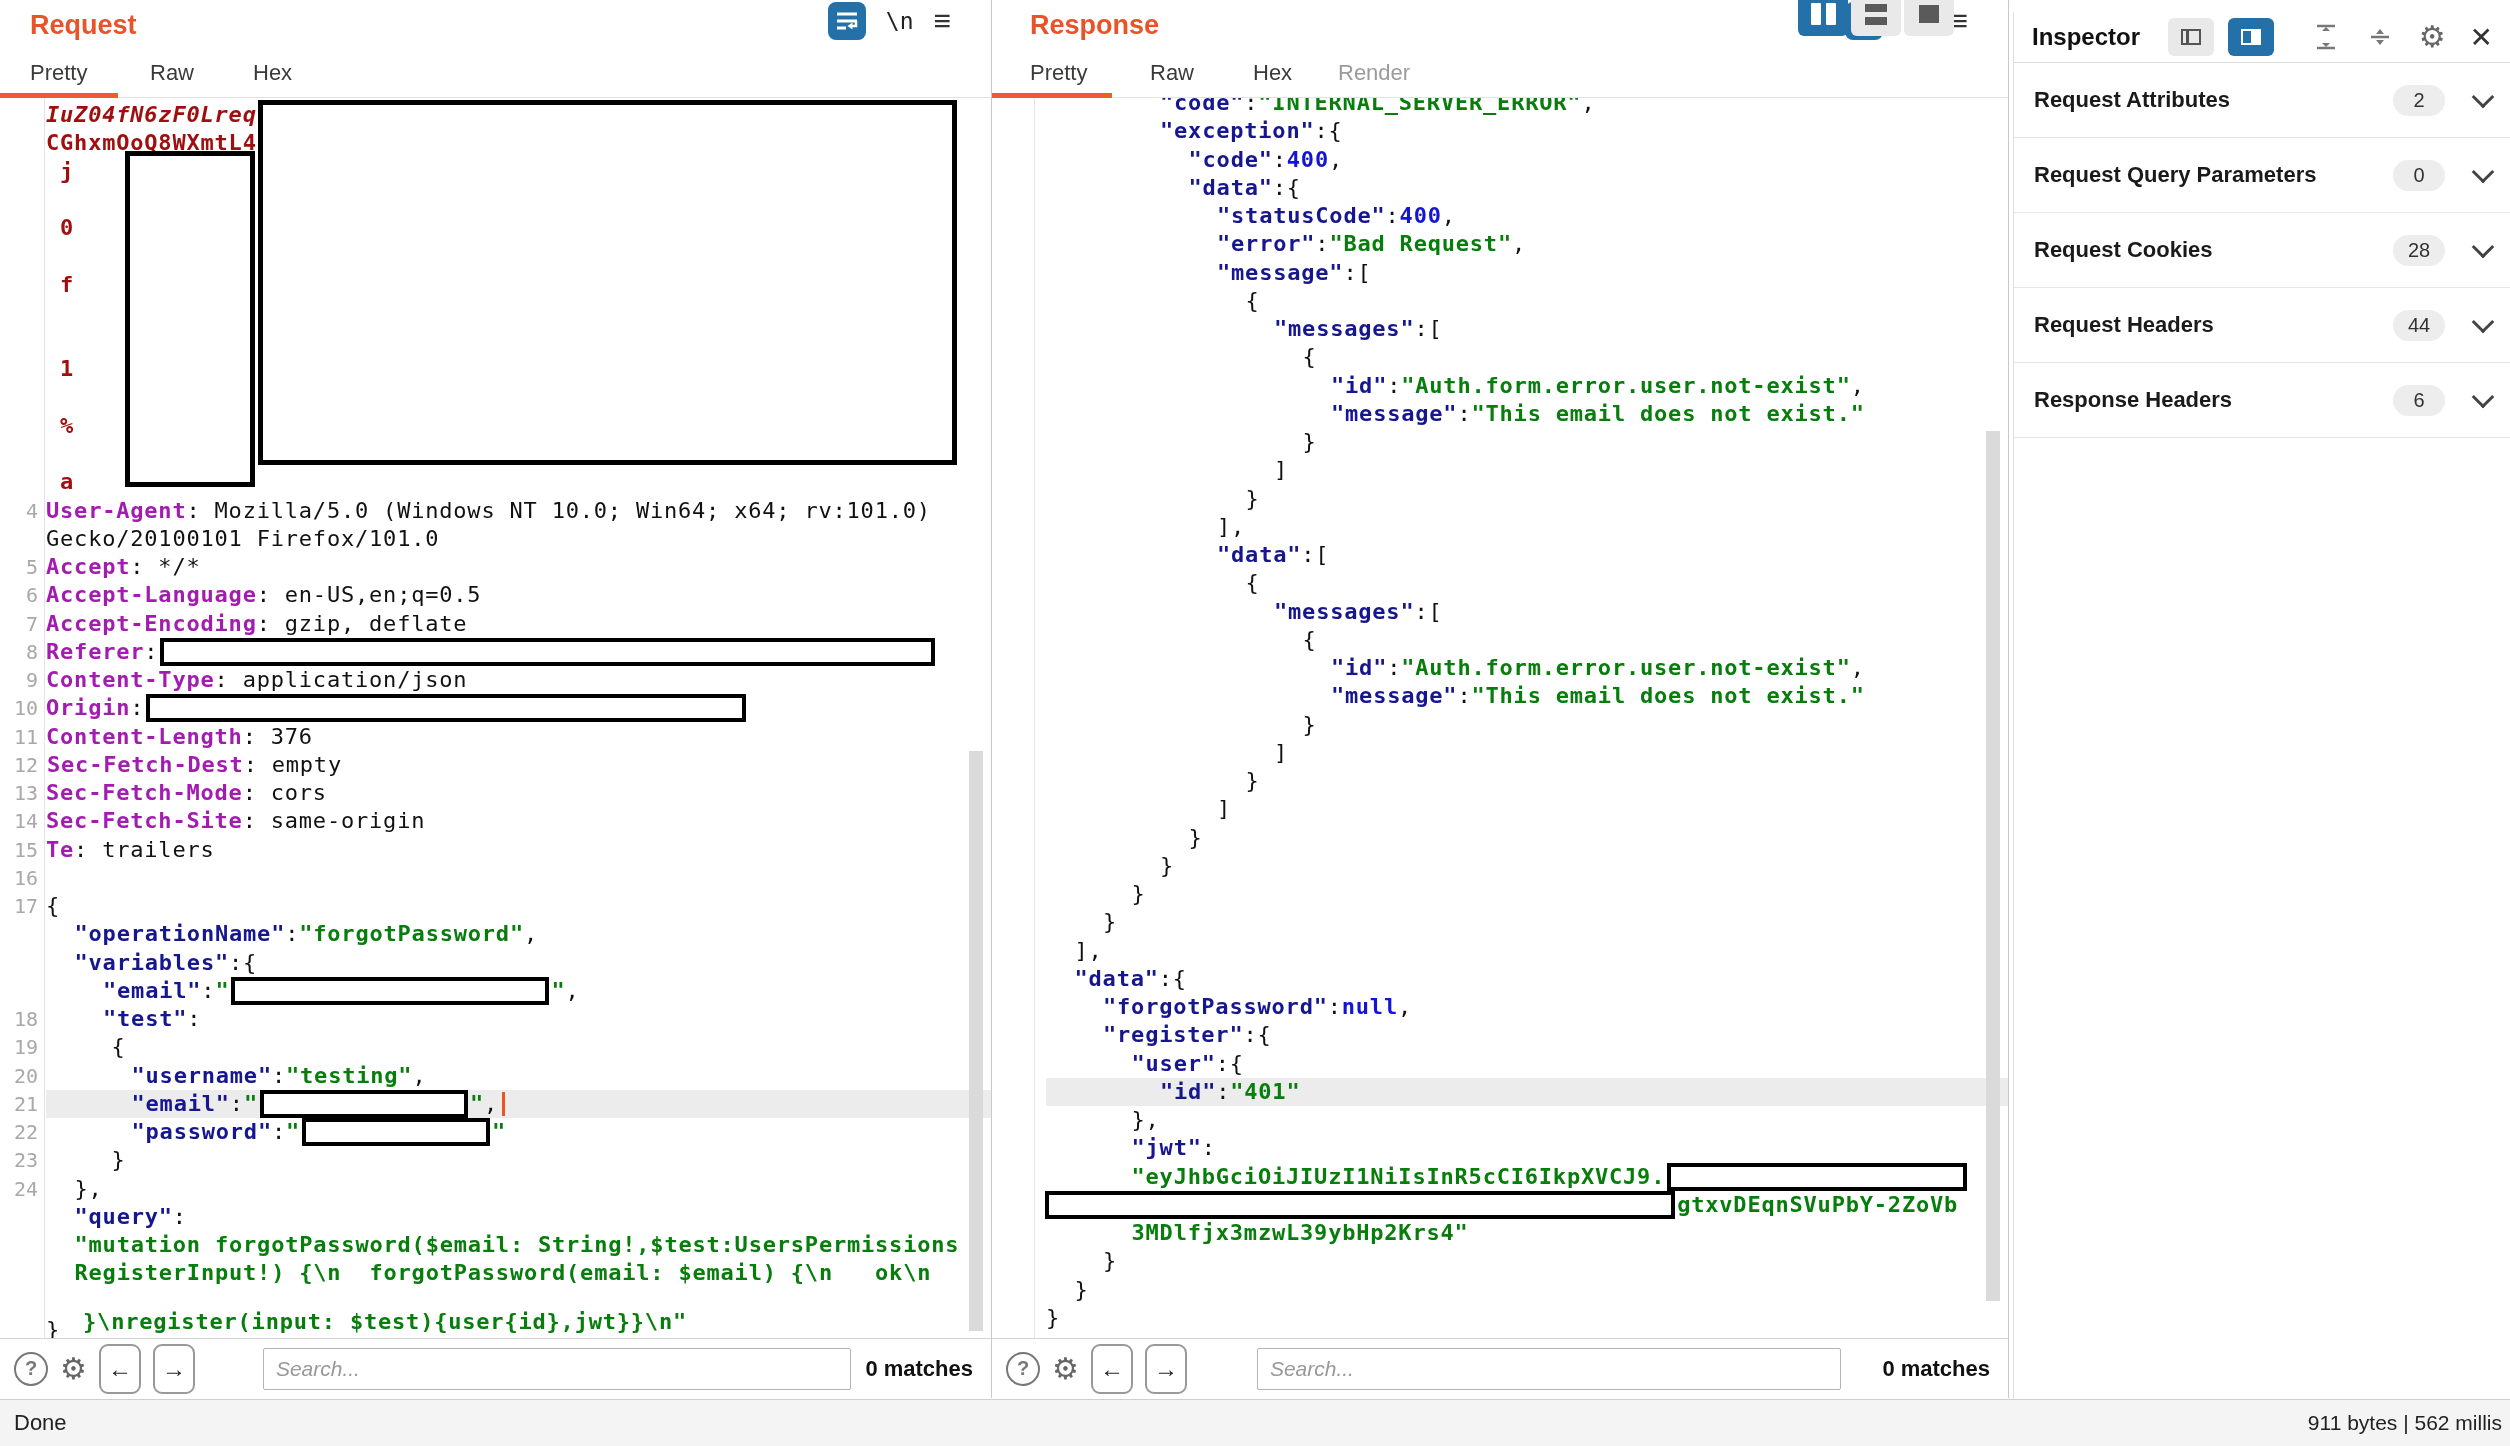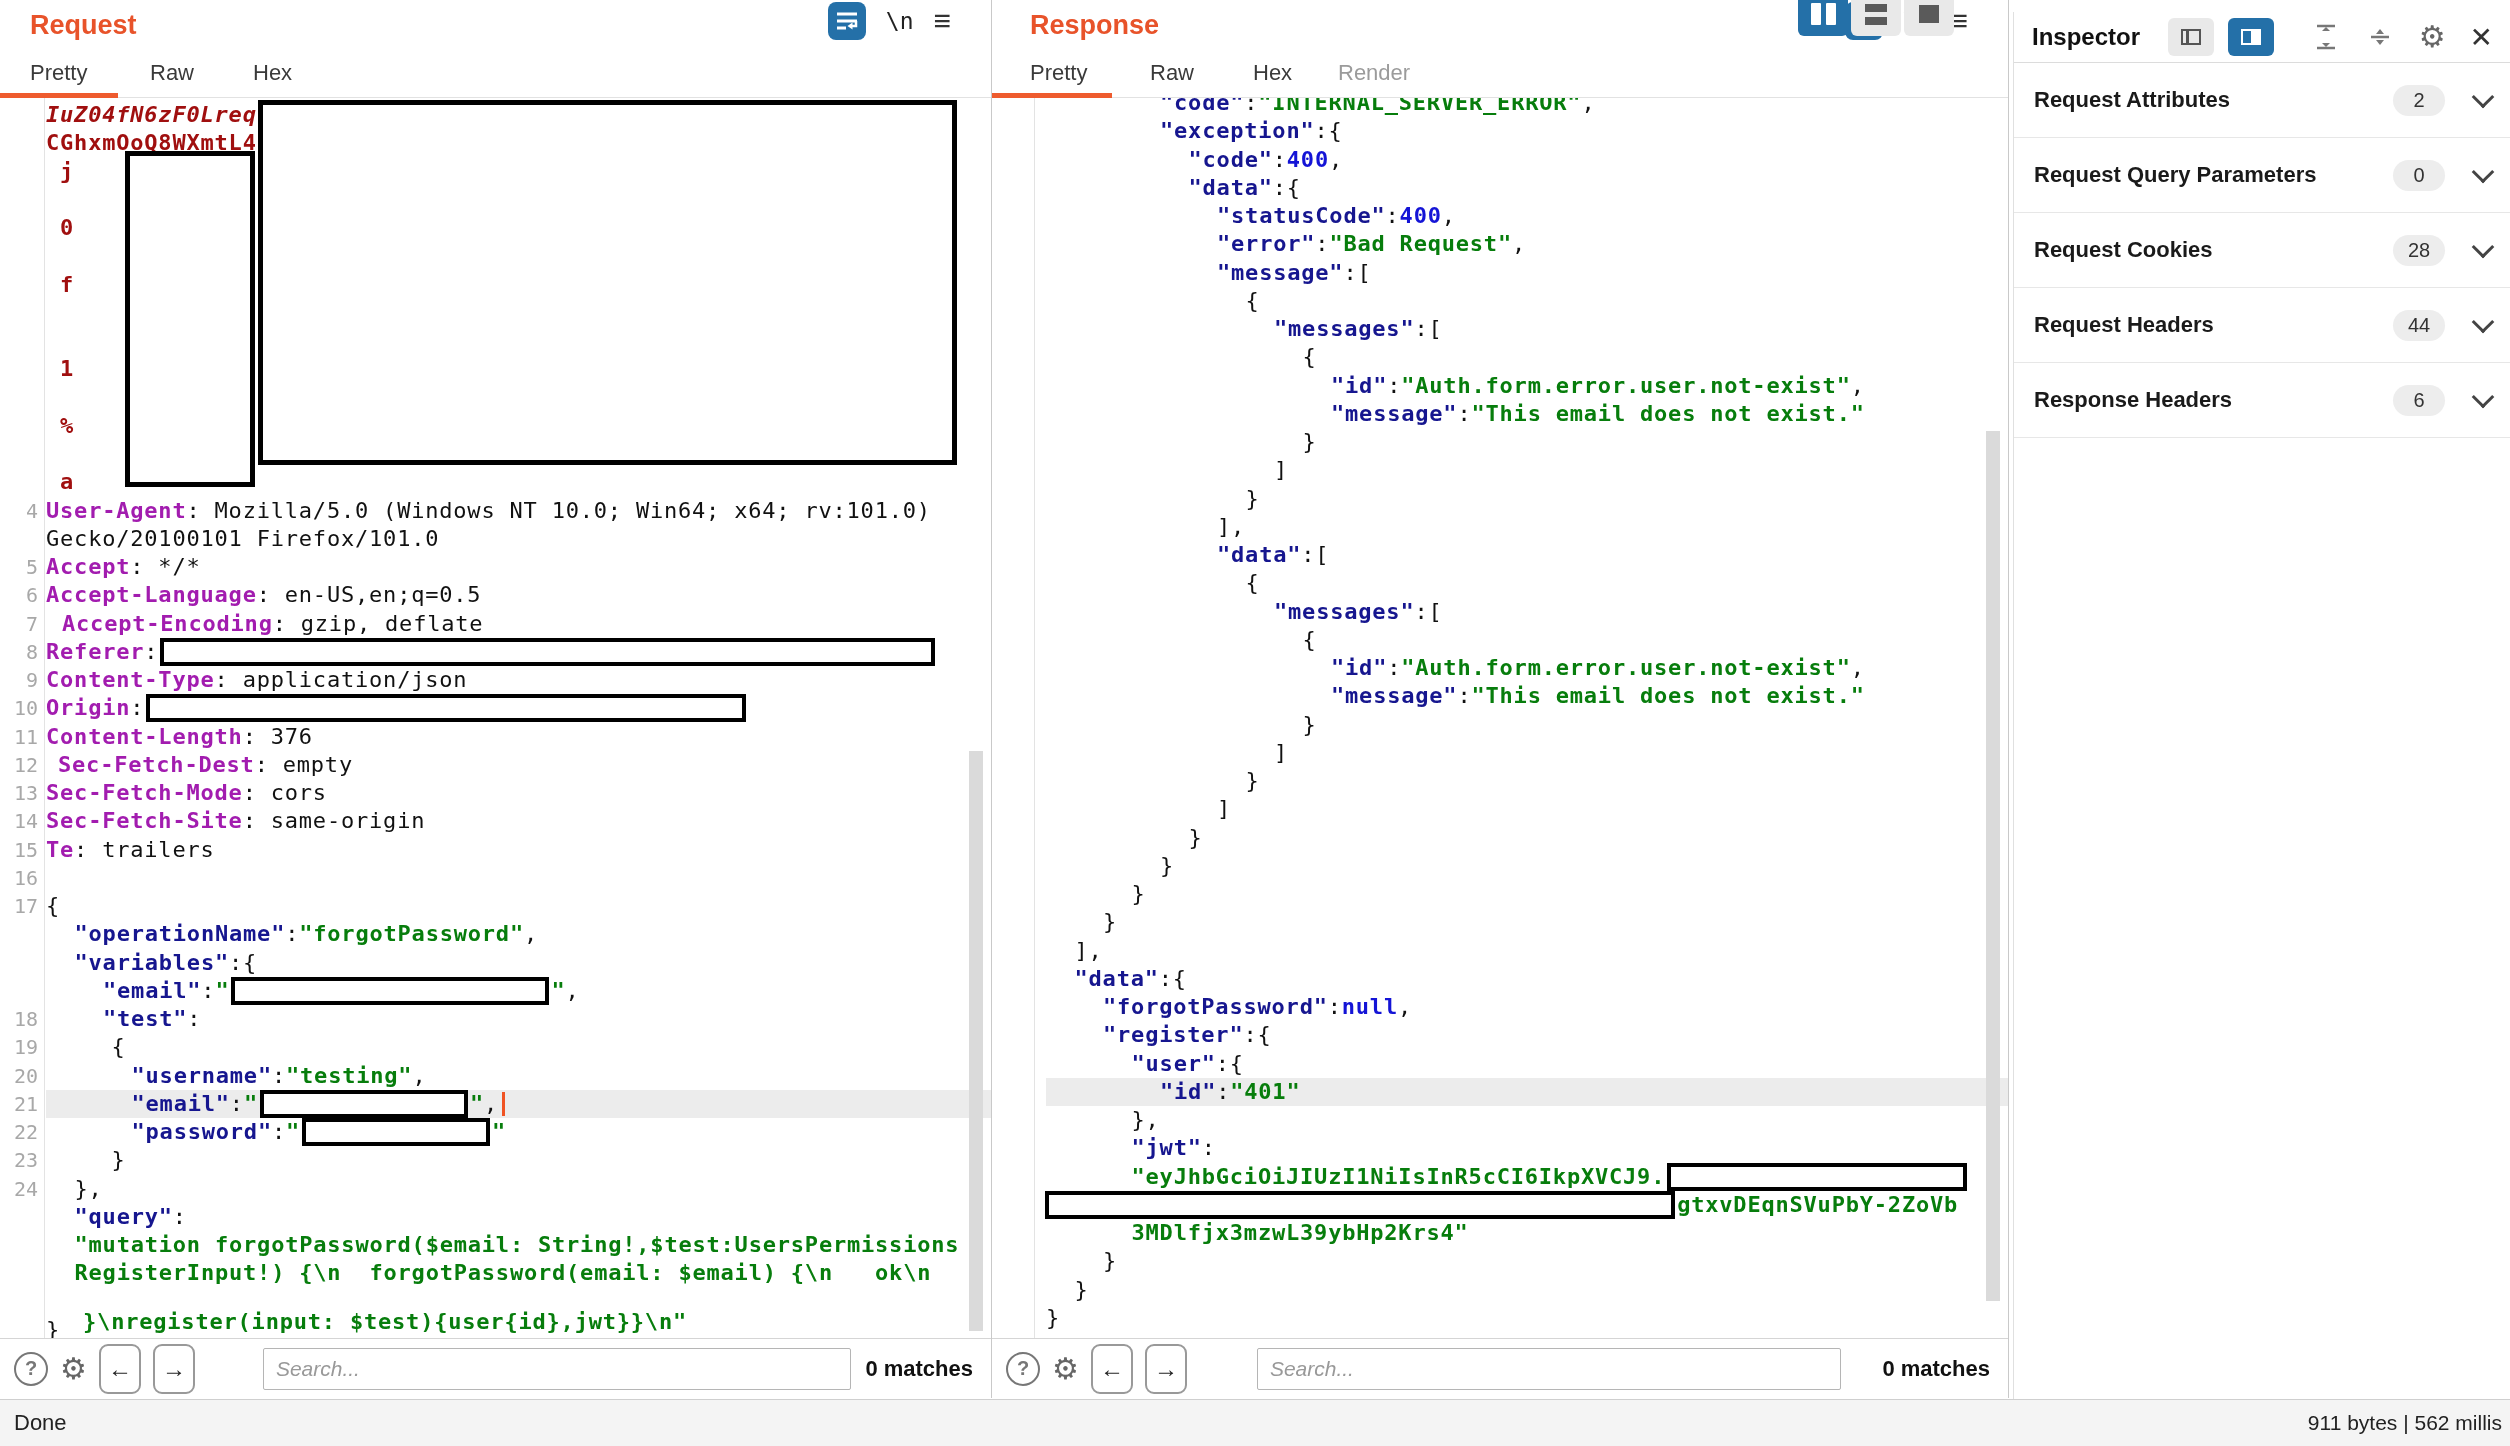--- a/index.html
+++ b/index.html
@@ -128,26 +128,26 @@
           <div class="crow"><span class="rc" style="margin-left: 0px;"></span></div>
           <div class="crow"><span class="rc" style="margin-left: 0px;"><span class="sg-r"> 1</span></span></div>
           <div class="crow"><span class="rc" style="margin-left: 0px;"></span></div>
           <div class="crow"><span class="rc" style="margin-left: 0px;"><span class="sg-r"> %</span></span></div>
           <div class="crow"><span class="rc" style="margin-left: 0px;"></span></div>
           <div class="crow"><span class="rc" style="margin-left: 0px;"><span class="sg-r"> a</span></span></div>
           <div class="crow"><span class="ln">4</span><span class="rc" style="margin-left: 0px;"><span class="sg-h">User-Agent</span><span class="sg-t">: Mozilla/5.0 (Windows NT 10.0; Win64; x64; rv:101.0)</span></span></div>
           <div class="crow"><span class="rc" style="margin-left: 0px;"><span class="sg-t">Gecko/20100101 Firefox/101.0</span></span></div>
           <div class="crow"><span class="ln">5</span><span class="rc" style="margin-left: 0px;"><span class="sg-h">Accept</span><span class="sg-t">: */*</span></span></div>
           <div class="crow"><span class="ln">6</span><span class="rc" style="margin-left: 0px;"><span class="sg-h">Accept-Language</span><span class="sg-t">: en-US,en;q=0.5</span></span></div>
-          <div class="crow"><span class="ln">7</span><span class="rc" style="margin-left: 16px;"><span class="sg-h">Accept-Encoding</span><span class="sg-t">: gzip, deflate</span></span></div>
+          <div class="crow"><span class="ln">7</span><span class="rc" style="margin-left: 0px;"><span class="sg-h">Accept-Encoding</span><span class="sg-t">: gzip, deflate</span></span></div>
           <div class="crow"><span class="ln">8</span><span class="rc" style="margin-left: 0px;"><span class="sg-h">Referer</span><span class="sg-t">:</span><span class="redact" style="width: 775px;"></span></span></div>
           <div class="crow"><span class="ln">9</span><span class="rc" style="margin-left: 0px;"><span class="sg-h">Content-Type</span><span class="sg-t">: application/json</span></span></div>
           <div class="crow"><span class="ln">10</span><span class="rc" style="margin-left: 0px;"><span class="sg-h">Origin</span><span class="sg-t">:</span><span class="redact" style="width: 600px;"></span></span></div>
           <div class="crow"><span class="ln">11</span><span class="rc" style="margin-left: 0px;"><span class="sg-h">Content-Length</span><span class="sg-t">: 376</span></span></div>
-          <div class="crow"><span class="ln">12</span><span class="rc" style="margin-left: 12px;"><span class="sg-h">Sec-Fetch-Dest</span><span class="sg-t">: empty</span></span></div>
+          <div class="crow"><span class="ln">12</span><span class="rc" style="margin-left: 1px;"><span class="sg-h">Sec-Fetch-Dest</span><span class="sg-t">: empty</span></span></div>
           <div class="crow"><span class="ln">13</span><span class="rc" style="margin-left: 0px;"><span class="sg-h">Sec-Fetch-Mode</span><span class="sg-t">: cors</span></span></div>
           <div class="crow"><span class="ln">14</span><span class="rc" style="margin-left: 0px;"><span class="sg-h">Sec-Fetch-Site</span><span class="sg-t">: same-origin</span></span></div>
           <div class="crow"><span class="ln">15</span><span class="rc" style="margin-left: 0px; text-align: right;"><span class="sg-h">Te</span><span class="sg-t">: trailers</span></span></div>
           <div class="crow"><span class="ln">16</span><span class="rc" style="margin-left: 0px;"></span></div>
           <div class="crow"><span class="ln">17</span><span class="rc" style="margin-left: 0px;"><span class="sg-p">{</span></span></div>
           <div class="crow"><span class="rc" style="margin-left: 28.5px;"><span class="sg-k">"operationName"</span><span class="sg-p">:</span><span class="sg-s">"forgotPassword"</span><span class="sg-p">,</span></span></div>
           <div class="crow"><span class="rc" style="margin-left: 28.5px;"><span class="sg-k">"variables"</span><span class="sg-p">:{</span></span></div>
           <div class="crow"><span class="rc" style="margin-left: 57px;"><span class="sg-k">"email"</span><span class="sg-p">:</span><span class="sg-s">"</span><span class="redact" style="width: 318px;"></span><span class="sg-s">"</span><span class="sg-p">,</span></span></div>
           <div class="crow"><span class="ln">18</span><span class="rc" style="margin-left: 57px;"><span class="sg-k">"test"</span><span class="sg-p">:</span></span></div>
           <div class="crow"><span class="ln">19</span><span class="rc" style="margin-left: 65.55px;"><span class="sg-p">{</span></span></div>

